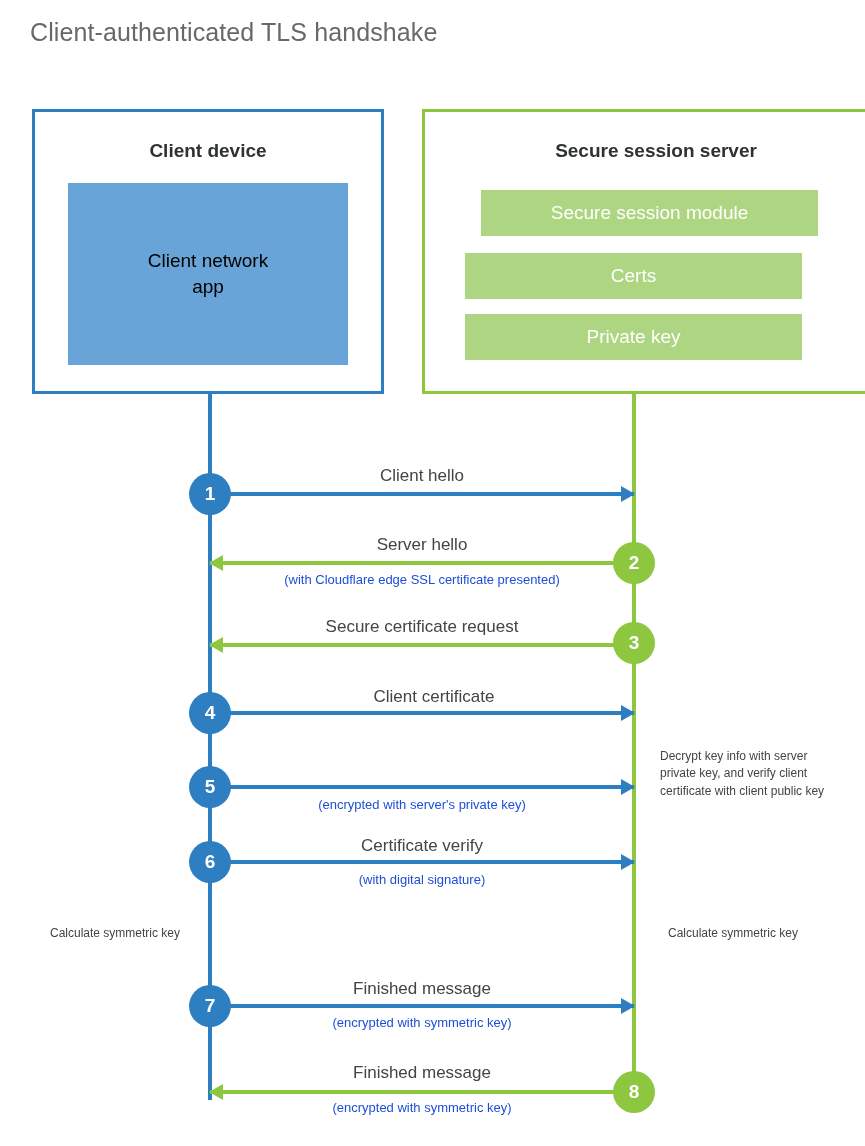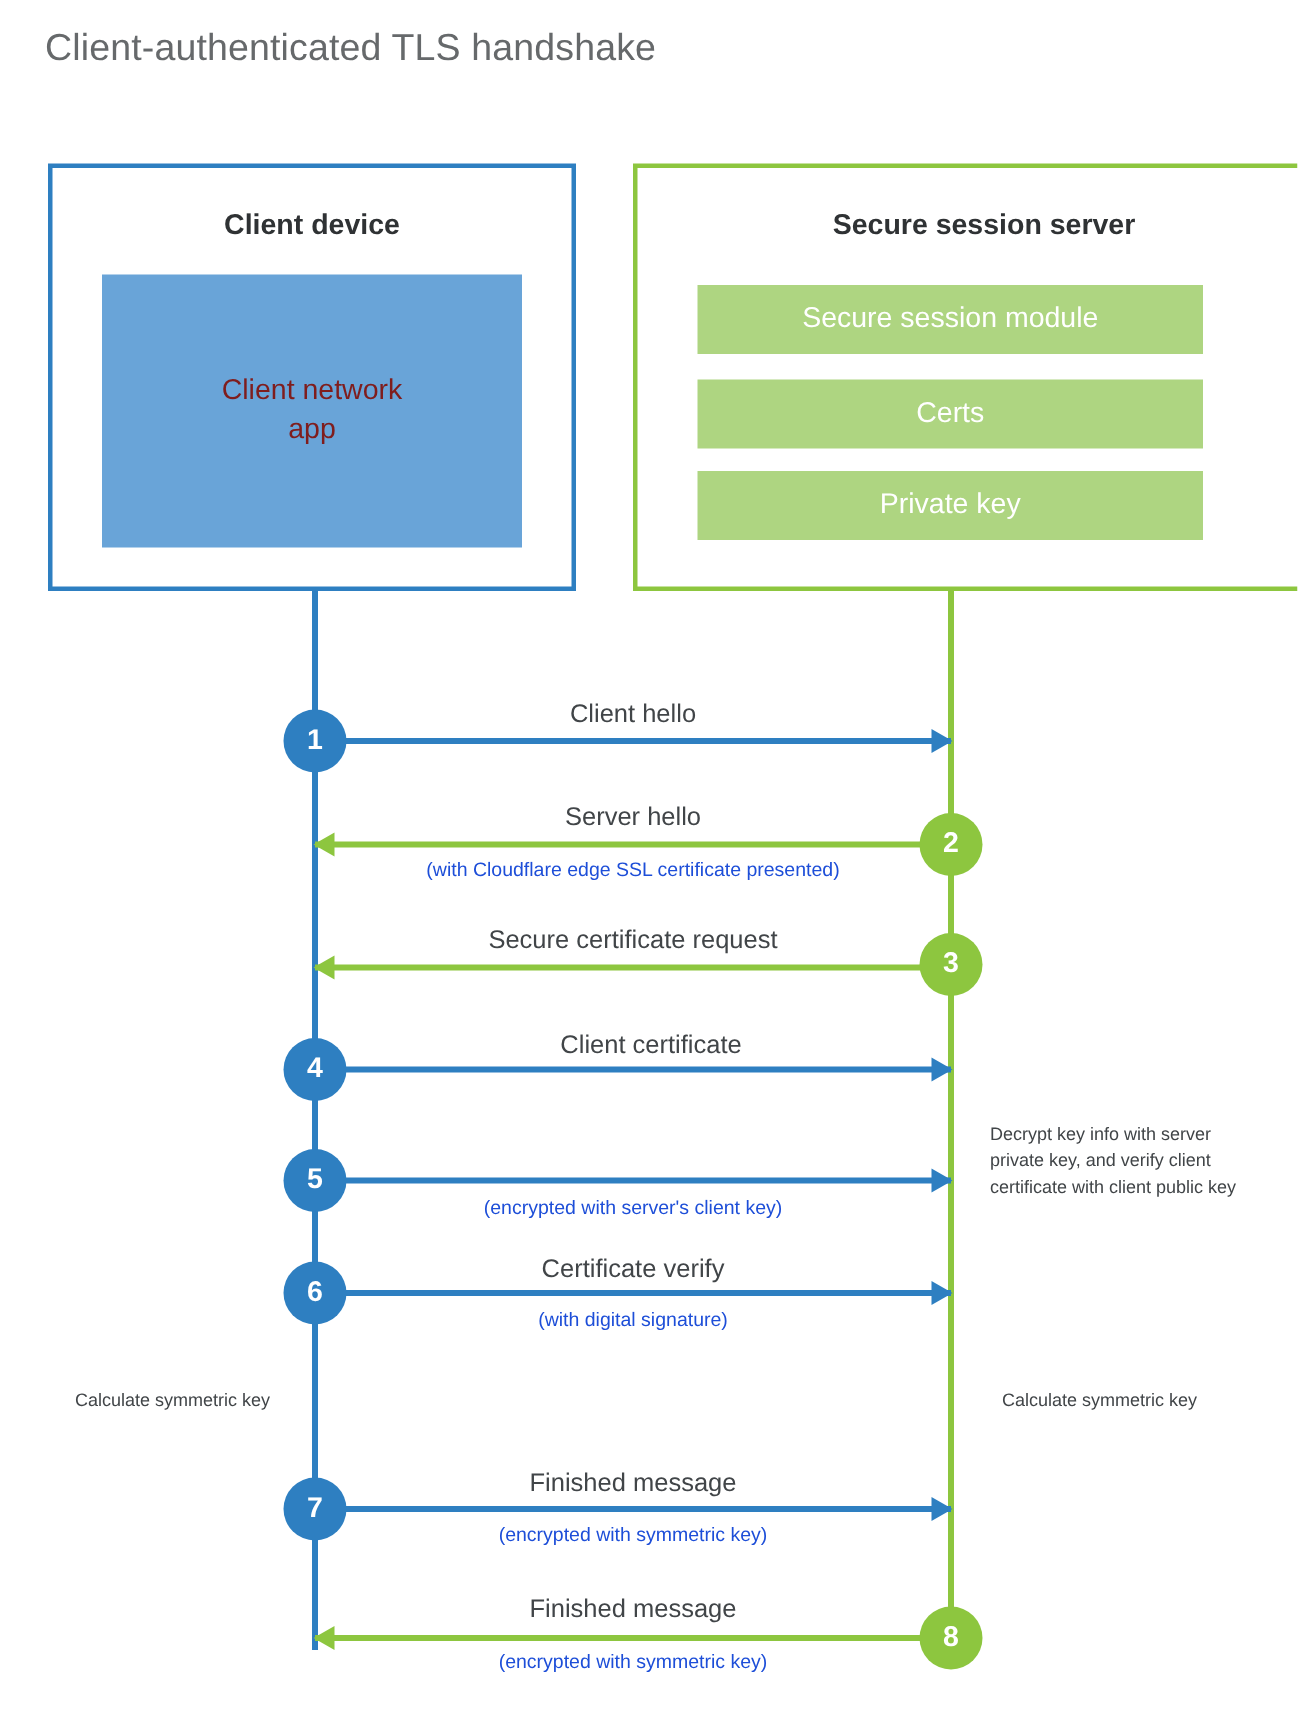--- a/index.html
+++ b/index.html
@@ -64,39 +64,39 @@
     position: absolute;
     left: 33px;
     top: 71px;
     width: 280px;
     height: 182px;
     background: #69a4d8;
     display: flex;
     align-items: center;
     justify-content: center;
     text-align: center;
-    color: #7f1d1d;
+    color: #000000;
     font-size: 19px;
     line-height: 1.35;
     box-sizing: border-box;
   }
   .server-bar {
     position: absolute;
     left: 40px;
     width: 337px;
     height: 46px;
     background: #aed581;
     display: flex;
     align-items: center;
     justify-content: center;
     color: #ffffff;
     font-size: 19px;
     box-sizing: border-box;
   }
-  #bar-0 { top: 78px; }
+  #bar-0 { top: 78px; margin-left: 16px; }
   #bar-1 { top: 141px; }
   #bar-2 { top: 202px; }
 
   
   .lifeline {
     position: absolute;
     width: 4px;
   }
   #lifeline-client {
     left: 208px;
@@ -228,21 +228,21 @@
     <span>3</span>
   </div>
 
   <div class="msg-label" style="left:222px; top:687px; width:424px;">Client certificate</div>
   <div class="msg-arrow blue to-right" style="left:210px; top:711px; width:424px;"></div>
   <div class="step-circle blue" style="left:189px; top:692px;">
     <span>4</span>
   </div>
 
   <div class="msg-arrow blue to-right" style="left:210px; top:785px; width:424px;"></div>
-  <div class="msg-sublabel" style="left:210px; top:797px; width:424px;">(encrypted with server's client key)</div>
+  <div class="msg-sublabel" style="left:210px; top:797px; width:424px;">(encrypted with server's private key)</div>
   <div class="step-circle blue" style="left:189px; top:766px;">
     <span>5</span>
   </div>
 
   <div class="msg-label" style="left:210px; top:836px; width:424px;">Certificate verify</div>
   <div class="msg-arrow blue to-right" style="left:210px; top:860px; width:424px;"></div>
   <div class="msg-sublabel" style="left:210px; top:872px; width:424px;">(with digital signature)</div>
   <div class="step-circle blue" style="left:189px; top:841px;">
     <span>6</span>
   </div>

